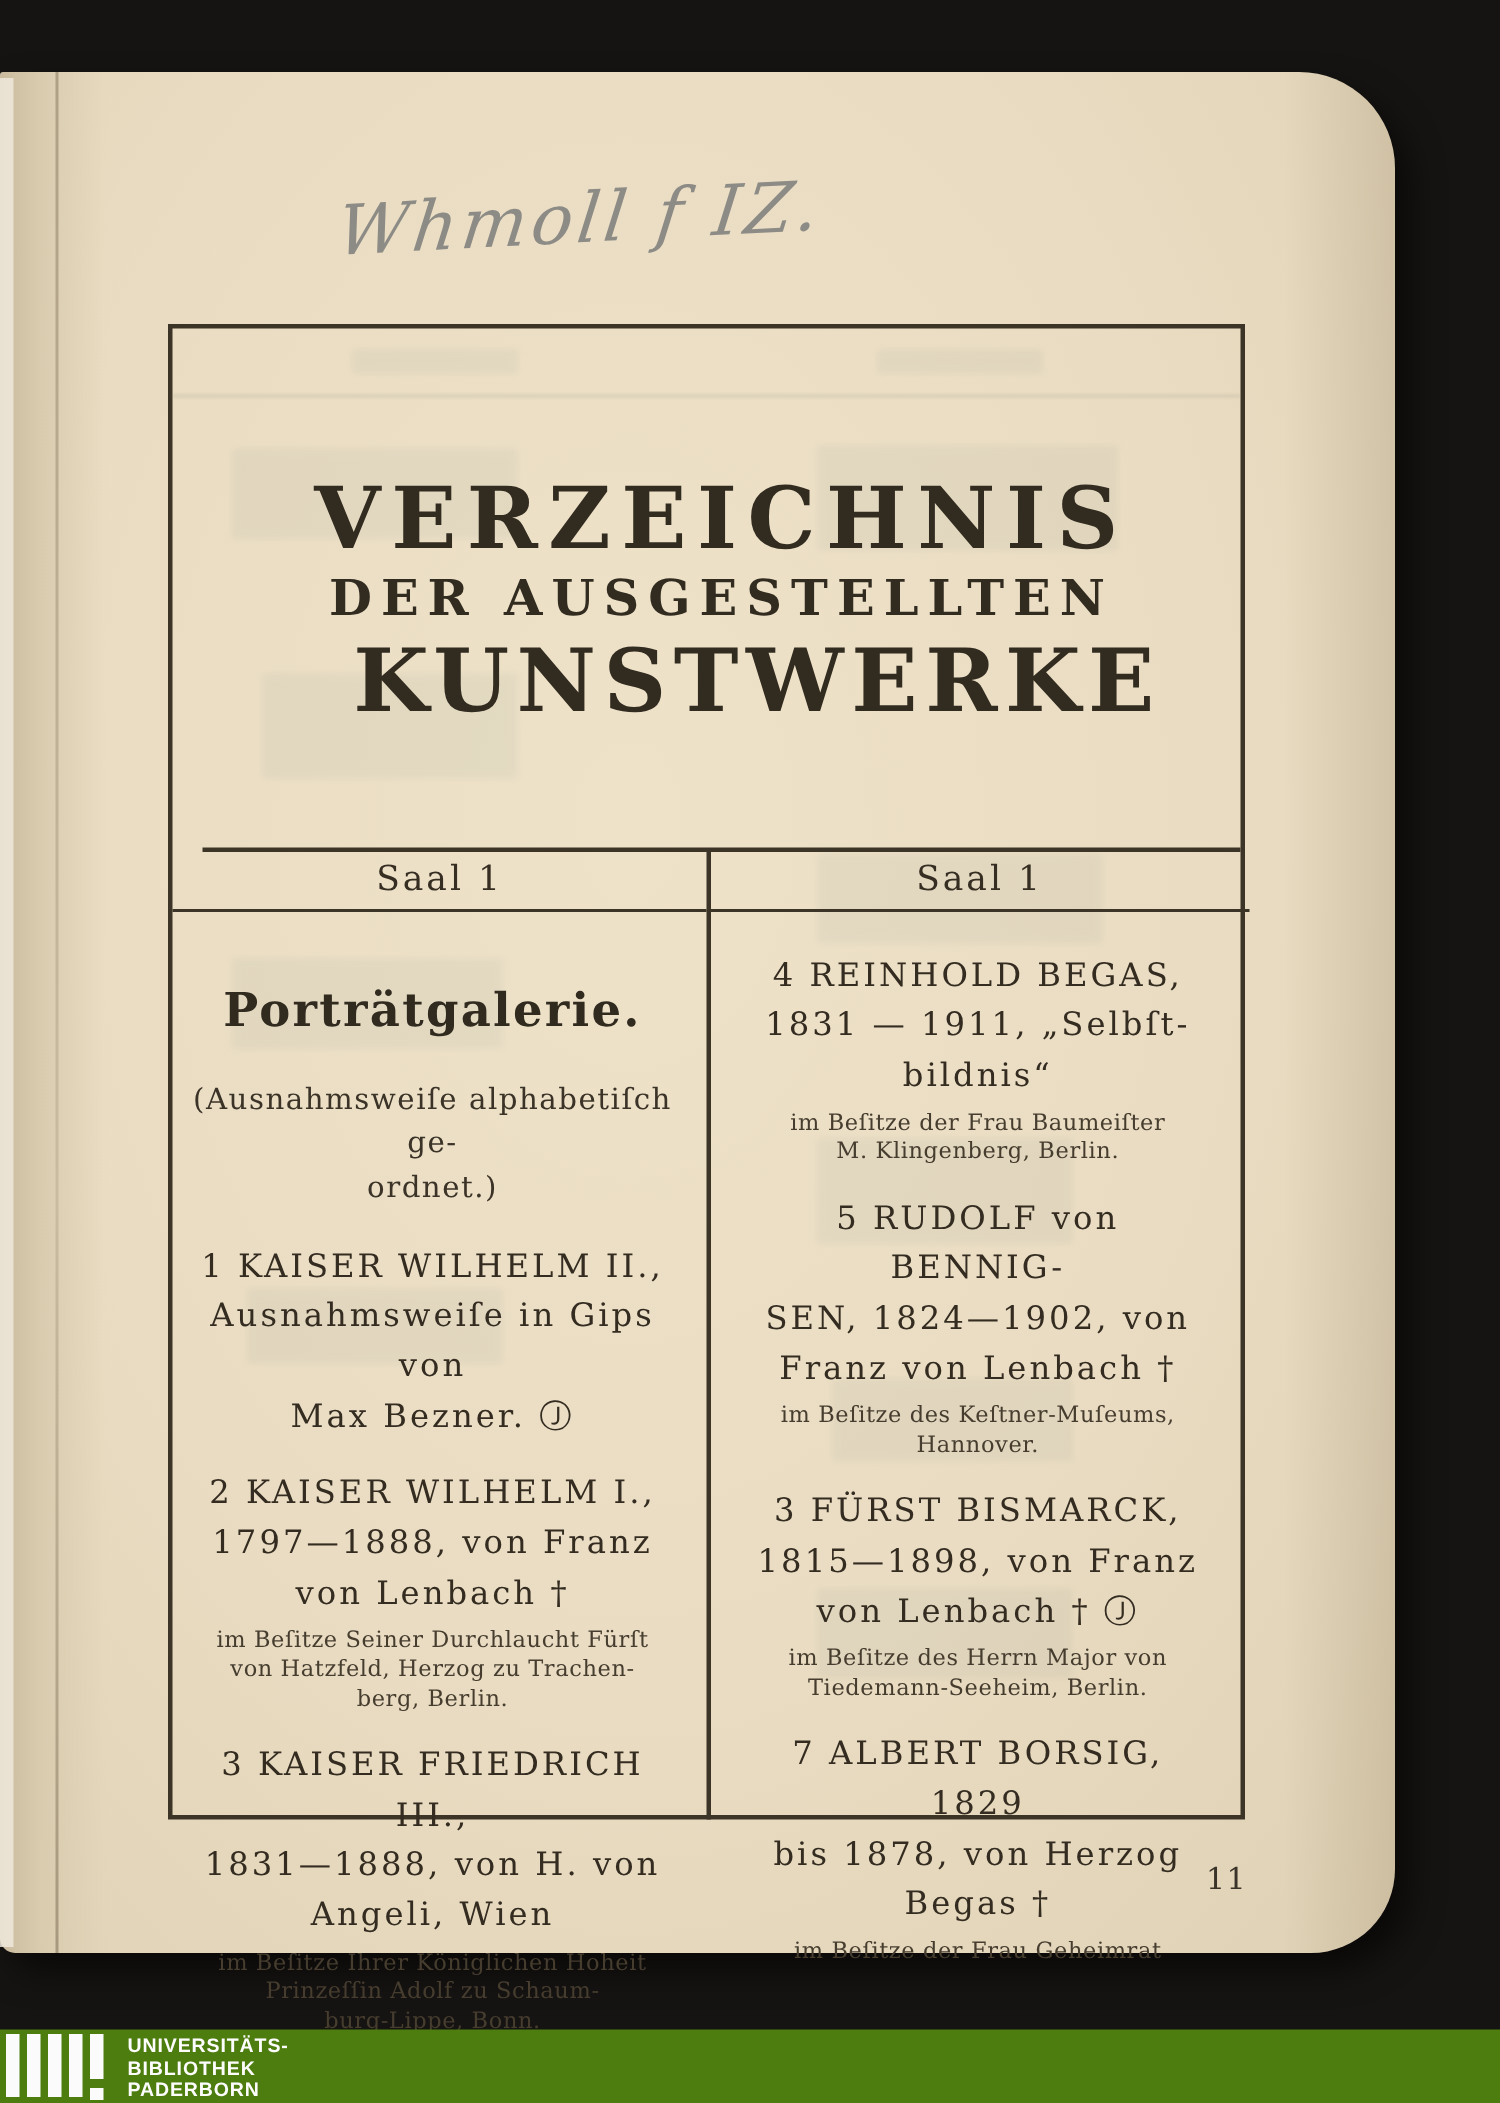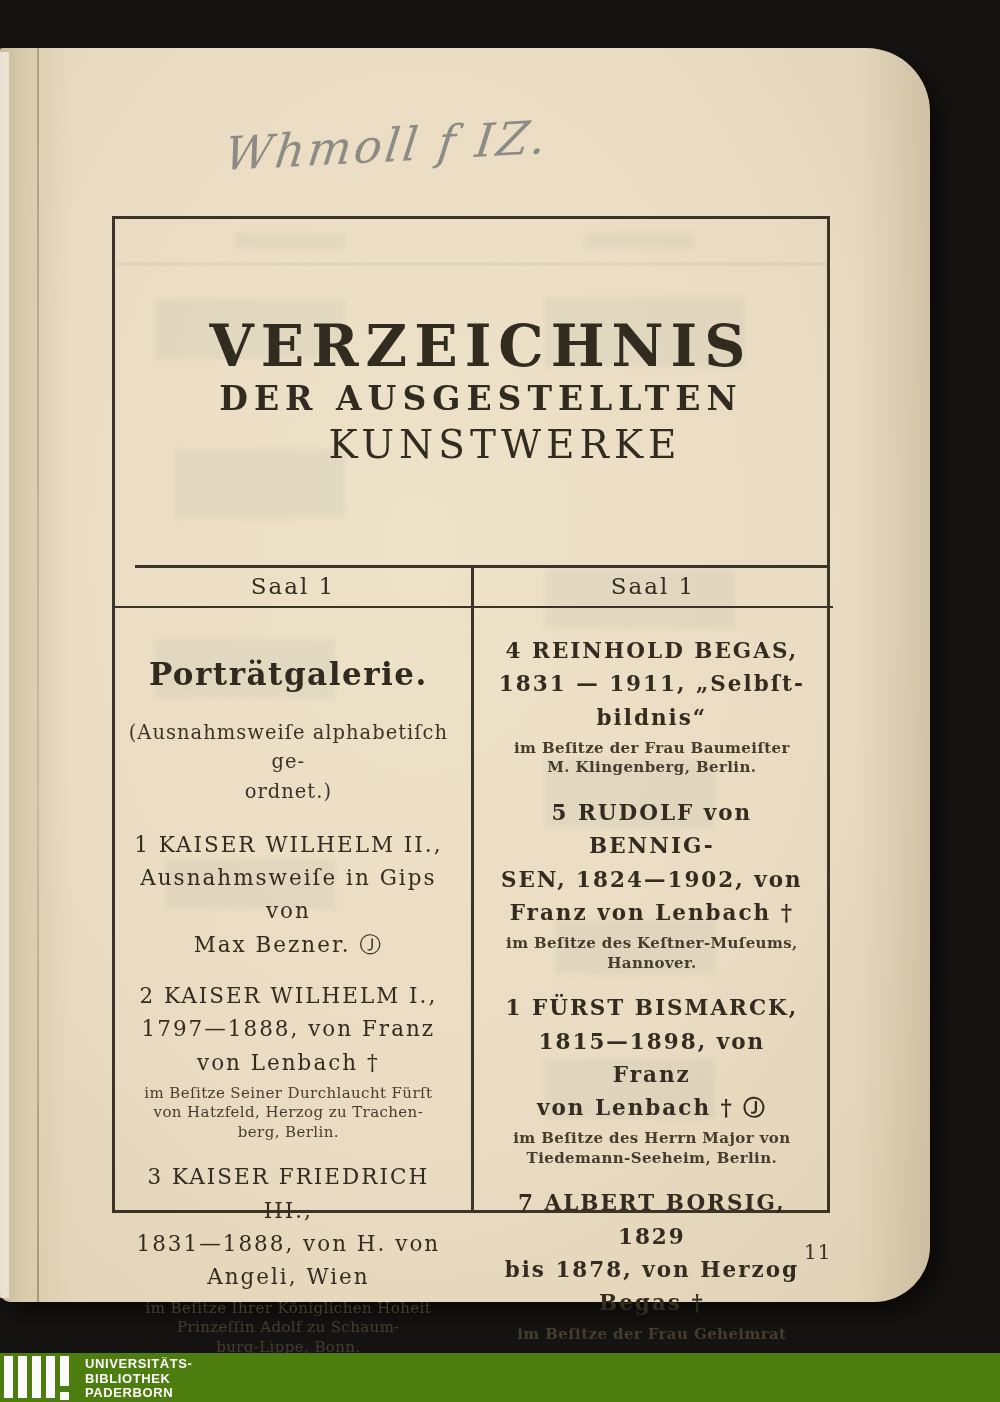--- a/index.html
+++ b/index.html
@@ -20,31 +20,31 @@
   .handwriting{position:absolute;left:225px;top:70px;width:340px;
                font-style:italic;font-size:46px;color:#8d8b85;letter-spacing:3px;
                transform:rotate(-3deg) skewX(-10deg);white-space:nowrap;}
   
   #frame{position:absolute;left:112px;top:168px;width:718px;height:997px;
          border:3px solid #3c3427;box-sizing:border-box;}
   #title-section{position:relative;height:349px;border-bottom:3px solid #3c3427;box-sizing:border-box;
                  text-align:center;color:#322b20;margin-left:20px;}
   .t1{padding-top:98px;font-size:57px;letter-spacing:7px;font-weight:600;line-height:1.0;}
   .t2{font-size:33px;letter-spacing:6px;font-weight:600;margin-top:8px;line-height:1.0;}
-  .t3{font-size:39px;letter-spacing:5px;font-weight:400;margin-top:10px;line-height:1.0;padding-left:48px;}
+  .t3{font-size:58px;letter-spacing:5px;font-weight:700;margin-top:10px;line-height:1.0;padding-left:48px;}
   #header-row{position:relative;height:40px;display:flex;}
   .saal-cell{flex:0 0 auto;box-sizing:border-box;border-bottom:2px solid #3c3427;
              text-align:center;font-size:23px;color:#362e22;letter-spacing:2px;padding-top:5px;}
   .saal-left{width:356px;}
   .saal-right{width:360px;margin-left:2px;}
   #divider{position:absolute;left:356px;top:349px;width:3px;height:645px;background:#3c3427;}
   #cols{position:relative;display:flex;height:605px;}
   .col{box-sizing:border-box;color:#362e22;}
   .col-left{width:356px;padding:0 10px;}
-  .col-right{width:359px;margin-left:15px;padding:0 22px;font-weight:bold;}
+  .col-right{width:359px;margin-left:15px;padding:0 22px;}
   .section-title{text-align:center;font-size:31px;font-weight:700;letter-spacing:1.5px;margin-top:48px;color:#312a1f;}
   .section-note{text-align:center;font-size:19.5px;letter-spacing:1px;margin-top:26px;line-height:1.5;color:#3b3327;}
   .entry{margin-top:18px;}
   .entry-head{font-size:21.5px;letter-spacing:2px;line-height:1.55;text-align:center;color:#342c21;}
   .entry-note{font-size:15px;line-height:1.3;text-align:center;letter-spacing:.4px;margin-top:5px;color:#463d2f;}
   .pageno{position:absolute;left:804px;top:1192px;font-size:20px;letter-spacing:1px;color:#3a332a;}
   
   .bleed{position:absolute;background:#96a093;opacity:.10;filter:blur(2px);border-radius:2px;}
   .bleed-line{position:absolute;background:#7d8578;opacity:.18;filter:blur(1px);}
   
@@ -159,21 +159,21 @@
               <div>Franz von Lenbach †</div>
             </div>
             <div class="entry-note">
               <div>im Beſitze des Keſtner-Muſeums,</div>
               <div>Hannover.</div>
             </div>
           </div>
 
           <div class="entry">
             <div class="entry-head">
-              <div>1 FÜRST BISMARCK,</div>
+              <div>3 FÜRST BISMARCK,</div>
               <div>1815—1898, von Franz</div>
               <div>von Lenbach † Ⓙ</div>
             </div>
             <div class="entry-note">
               <div>im Beſitze des Herrn Major von</div>
               <div>Tiedemann-Seeheim, Berlin.</div>
             </div>
           </div>
 
           <div class="entry">

